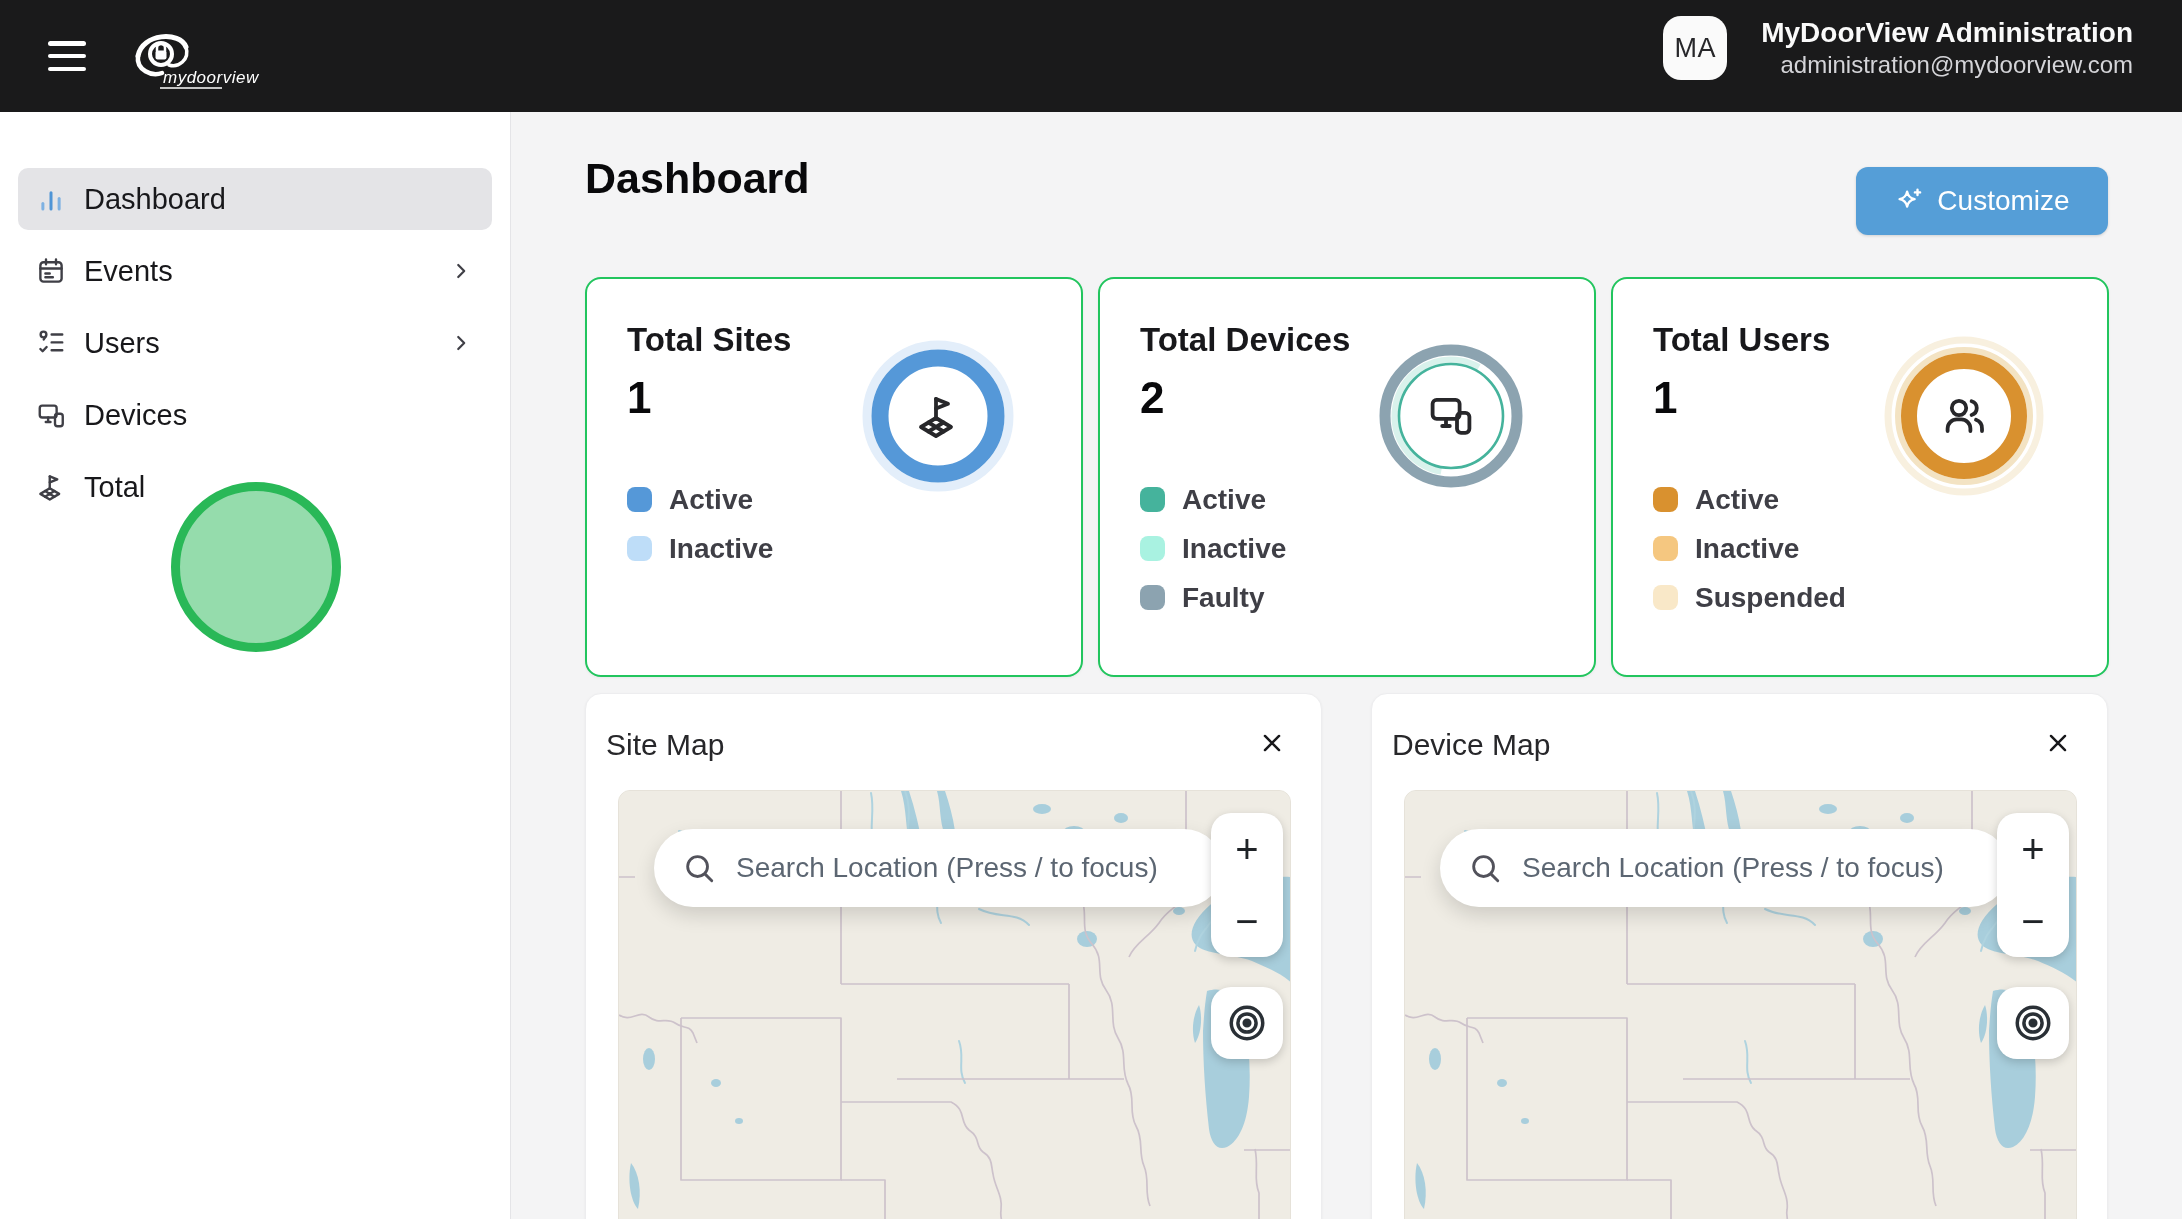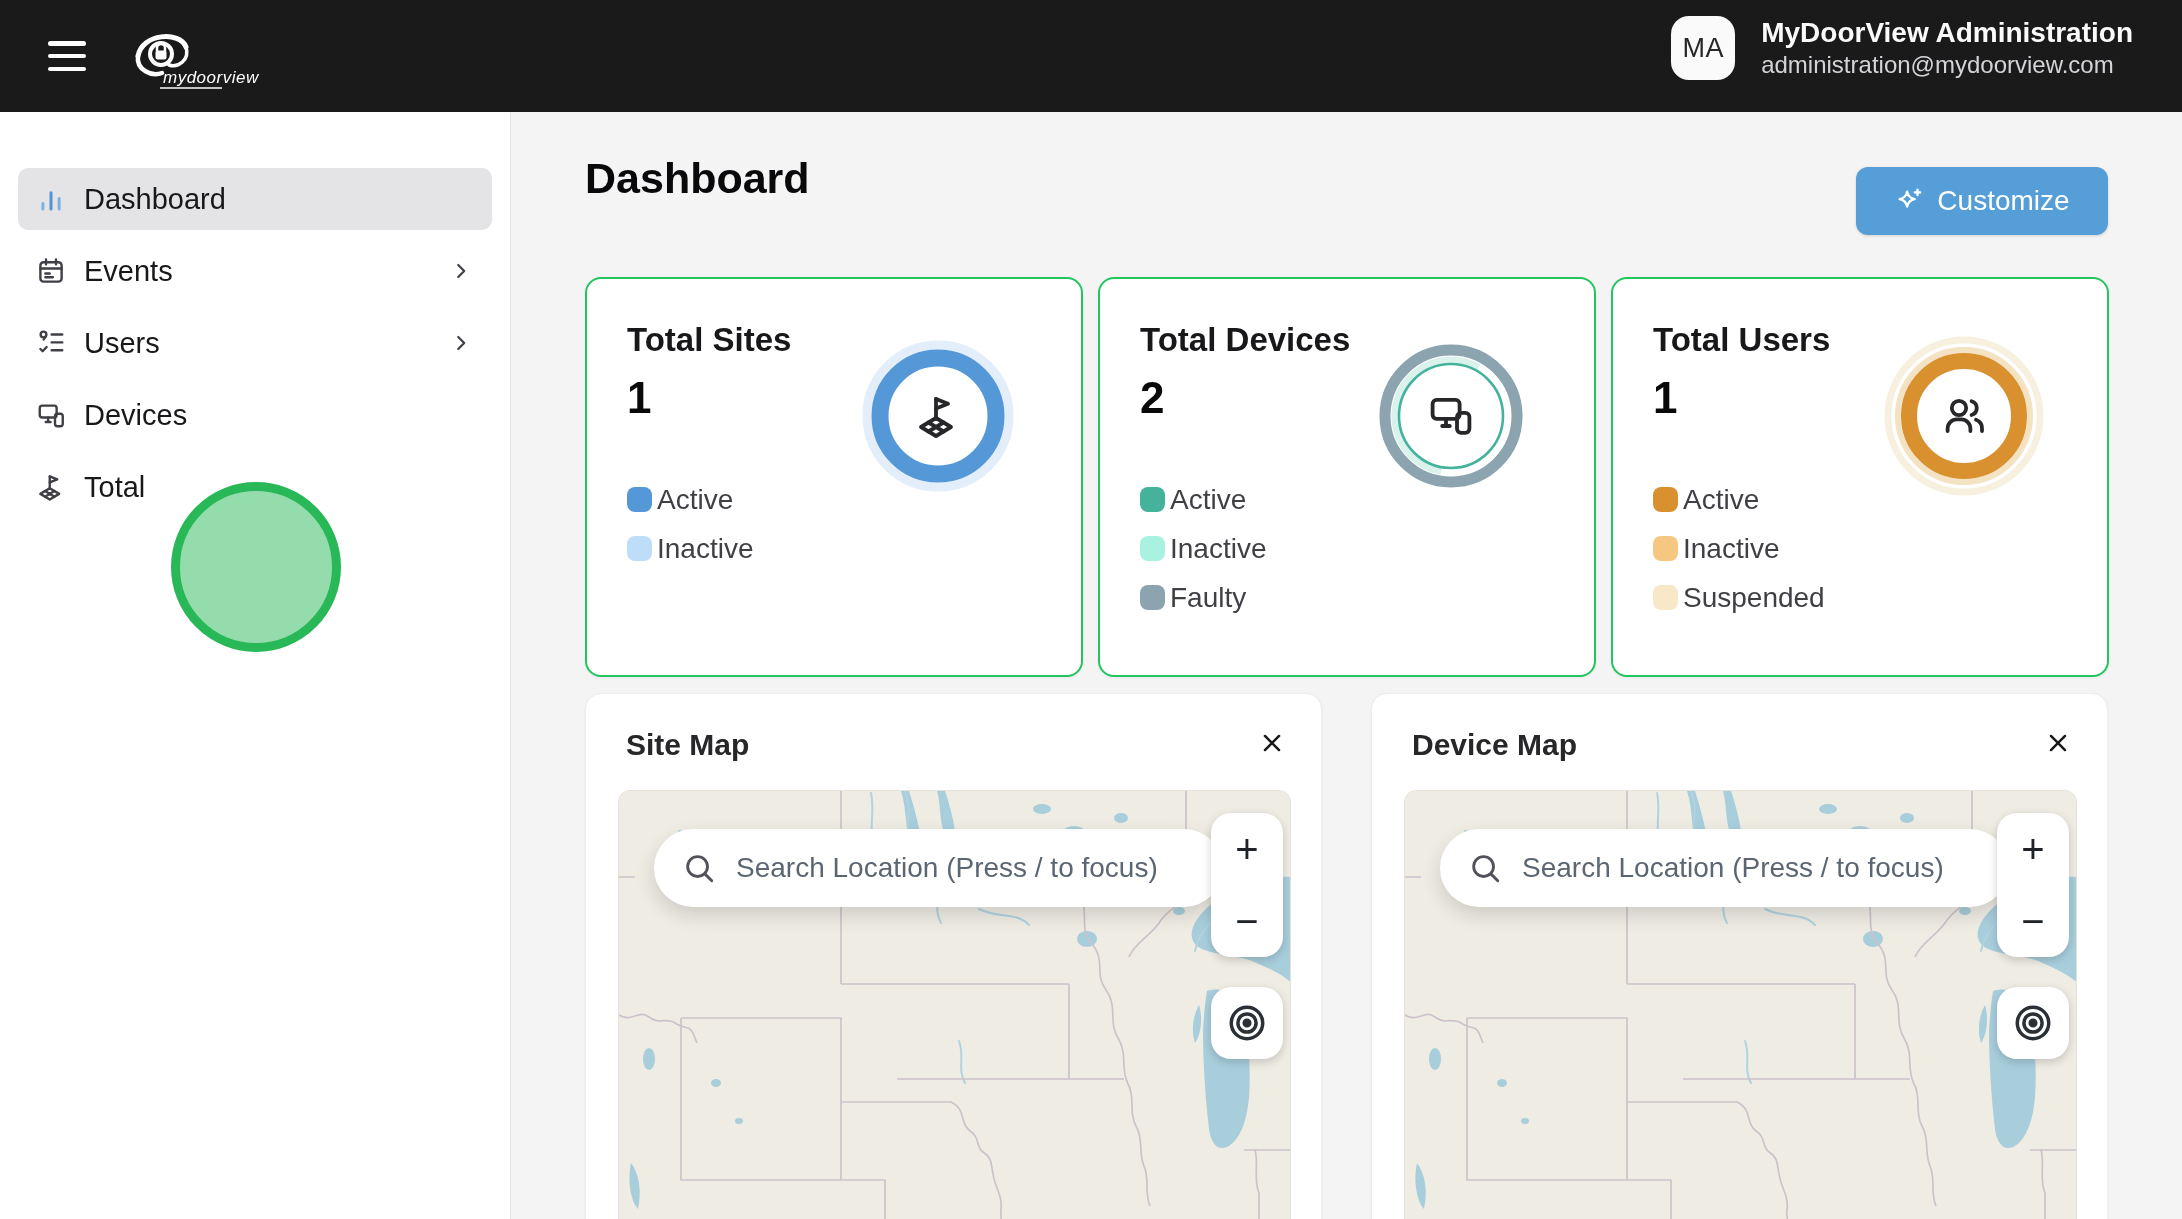--- a/index.html
+++ b/index.html
@@ -8,21 +8,21 @@
 
   
   #topbar { position:absolute; left:0; top:0; width:2182px; height:112px; background:#1A1A1B; z-index:30; }
   #hamburger { position:absolute; left:46px; top:37px; width:42px; height:38px; cursor:pointer;
     display:flex; flex-direction:column; justify-content:space-between; padding:4px 2px; }
   #hamburger span { display:block; width:38px; height:4.5px; border-radius:3px; background:#FFF; }
   #logo { position:absolute; left:122px; top:20px; }
   #tb-user { position:absolute; right:49px; top:0; height:96px; display:flex; align-items:center; }
   #avatar { width:64px; height:64px; border-radius:18px; background:#FAFAFA; color:#27272A;
     display:flex; align-items:center; justify-content:center; font-size:27px; letter-spacing:.5px; }
-  #tb-names { margin-left:26px; }
+  #tb-names { margin-left:34px;text-align:right; }
   #tb-name { color:#FAFAFA; font-size:28px; font-weight:700; line-height:34px; }
   #tb-email { color:#D4D4D8; font-size:24px; line-height:30px; }
 
   
   #sidebar { position:absolute; left:0; top:112px; width:511px; bottom:0; background:#FFF;
     border-right:1px solid #E4E4E7; padding-top:56px; z-index:10; }
   .side-item { position:relative; margin:0 18px 10px 18px; height:62px; border-radius:10px;
     display:flex; align-items:center; padding:0 20px 0 18px; cursor:pointer; }
   .side-item.active { background:#E4E4E7; }
   .side-item.hover { background:#F4F4F5; }
@@ -44,26 +44,26 @@
 
   
   .stat-card { position:absolute; top:165px; width:498px; height:400px; background:#FFF;
     border-radius:16px; border:2px solid #22c55e; box-shadow:0 1px 3px rgba(0,0,0,.05); }
   .stat-title { position:absolute; left:40px; top:42px; font-size:33px; font-weight:600; color:#18181B; }
   .stat-count { position:absolute; left:40px; top:94px; font-size:44px; font-weight:700; color:#09090B; }
   .donut { position:absolute; left:258px; top:44px; width:186px; height:186px; }
   .legend { position:absolute; left:40px; top:196px; }
   .legend-row { display:flex; align-items:center; height:49px; }
   .legend-swatch { width:25px; height:25px; border-radius:8px; flex:0 0 25px; }
-  .legend-label { margin-left:5px; font-size:28px; color:#3F3F46; }
+  .legend-label { margin-left:17px; font-size:28px; color:#3F3F46;font-weight:bold; }
 
   
   .map-card { position:absolute; top:581px; width:737px; height:720px; background:#FFF;
     border-radius:16px; border:1px solid #EDEDEF; box-shadow:0 1px 3px rgba(0,0,0,.05); }
-  .map-title { position:absolute; left:40px; top:34px; font-size:30px; font-weight:700; color:#27272A; }
+  .map-title { position:absolute; left:20px; top:34px; font-size:30px; font-weight:400; color:#27272A; }
   .map-close { position:absolute; right:32px; top:32px; width:34px; height:34px; color:#18181B;
     cursor:pointer; display:flex; align-items:center; justify-content:center; }
   .map-box { position:absolute; left:32px; top:96px; width:673px; height:600px; border-radius:12px;
     overflow:hidden; background:#EFECE4; border:1px solid #E6E2D9; }
   .map-box svg.map-svg { display:block; width:673px; height:600px; }
   .map-search { position:absolute; left:35px; top:38px; width:569px; height:78px; background:#FFF;
     border-radius:39px; box-shadow:0 8px 20px rgba(0,0,0,.14); display:flex; align-items:center; padding:0 28px; }
   .map-search .mag { width:34px; height:34px; color:#52525B; flex:0 0 34px; }
   .map-search input { border:none; outline:none; flex:1; margin-left:20px; font-size:28px;
     color:#3b82f6; font-family:inherit; background:transparent; }

